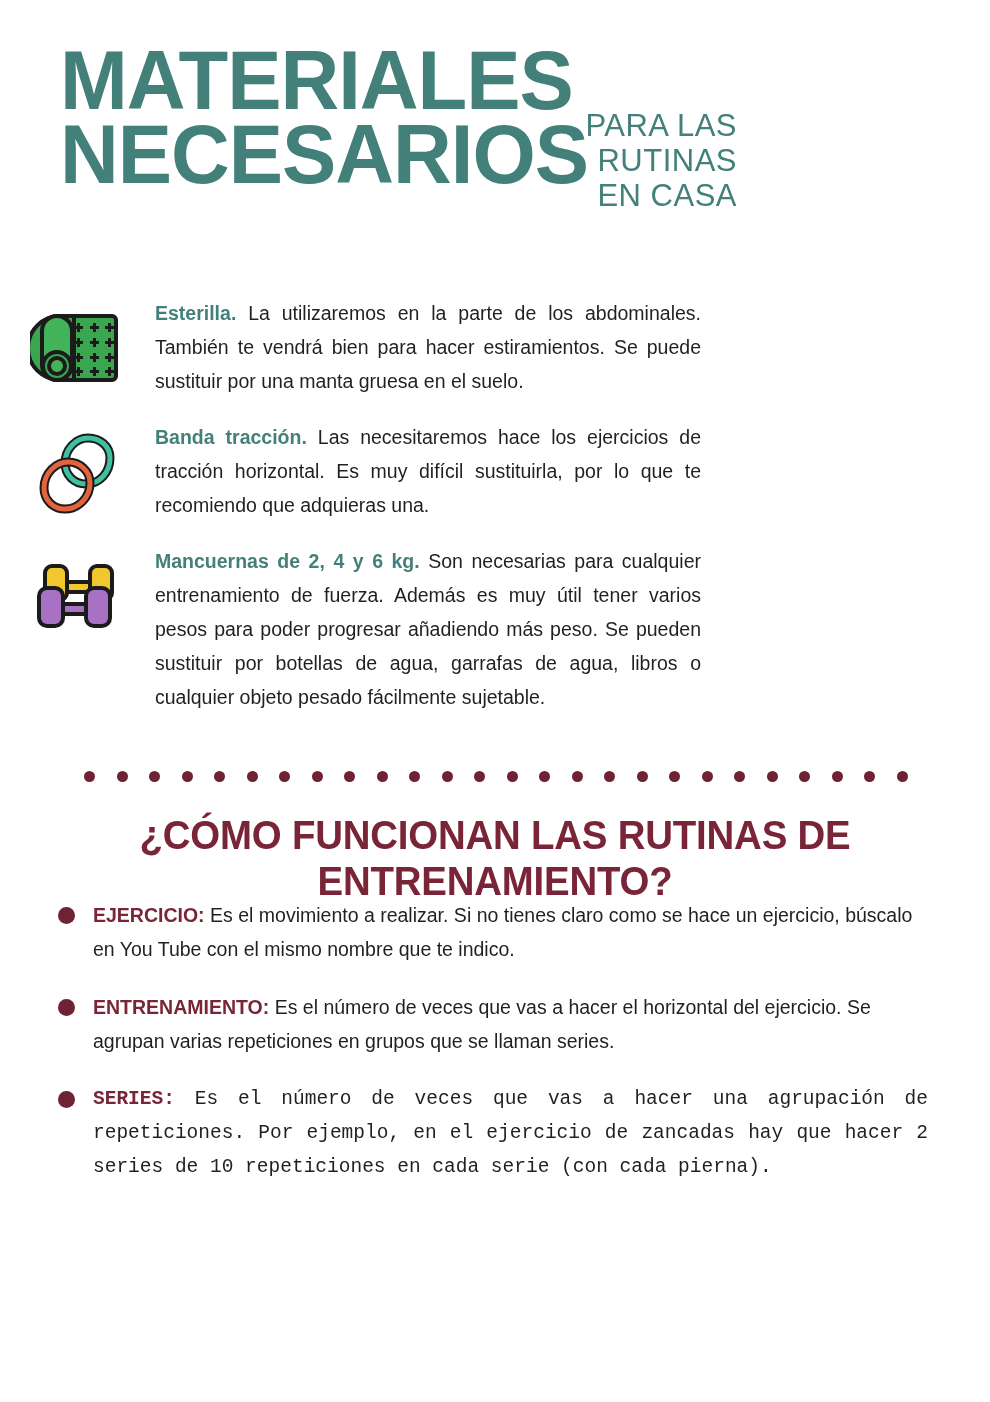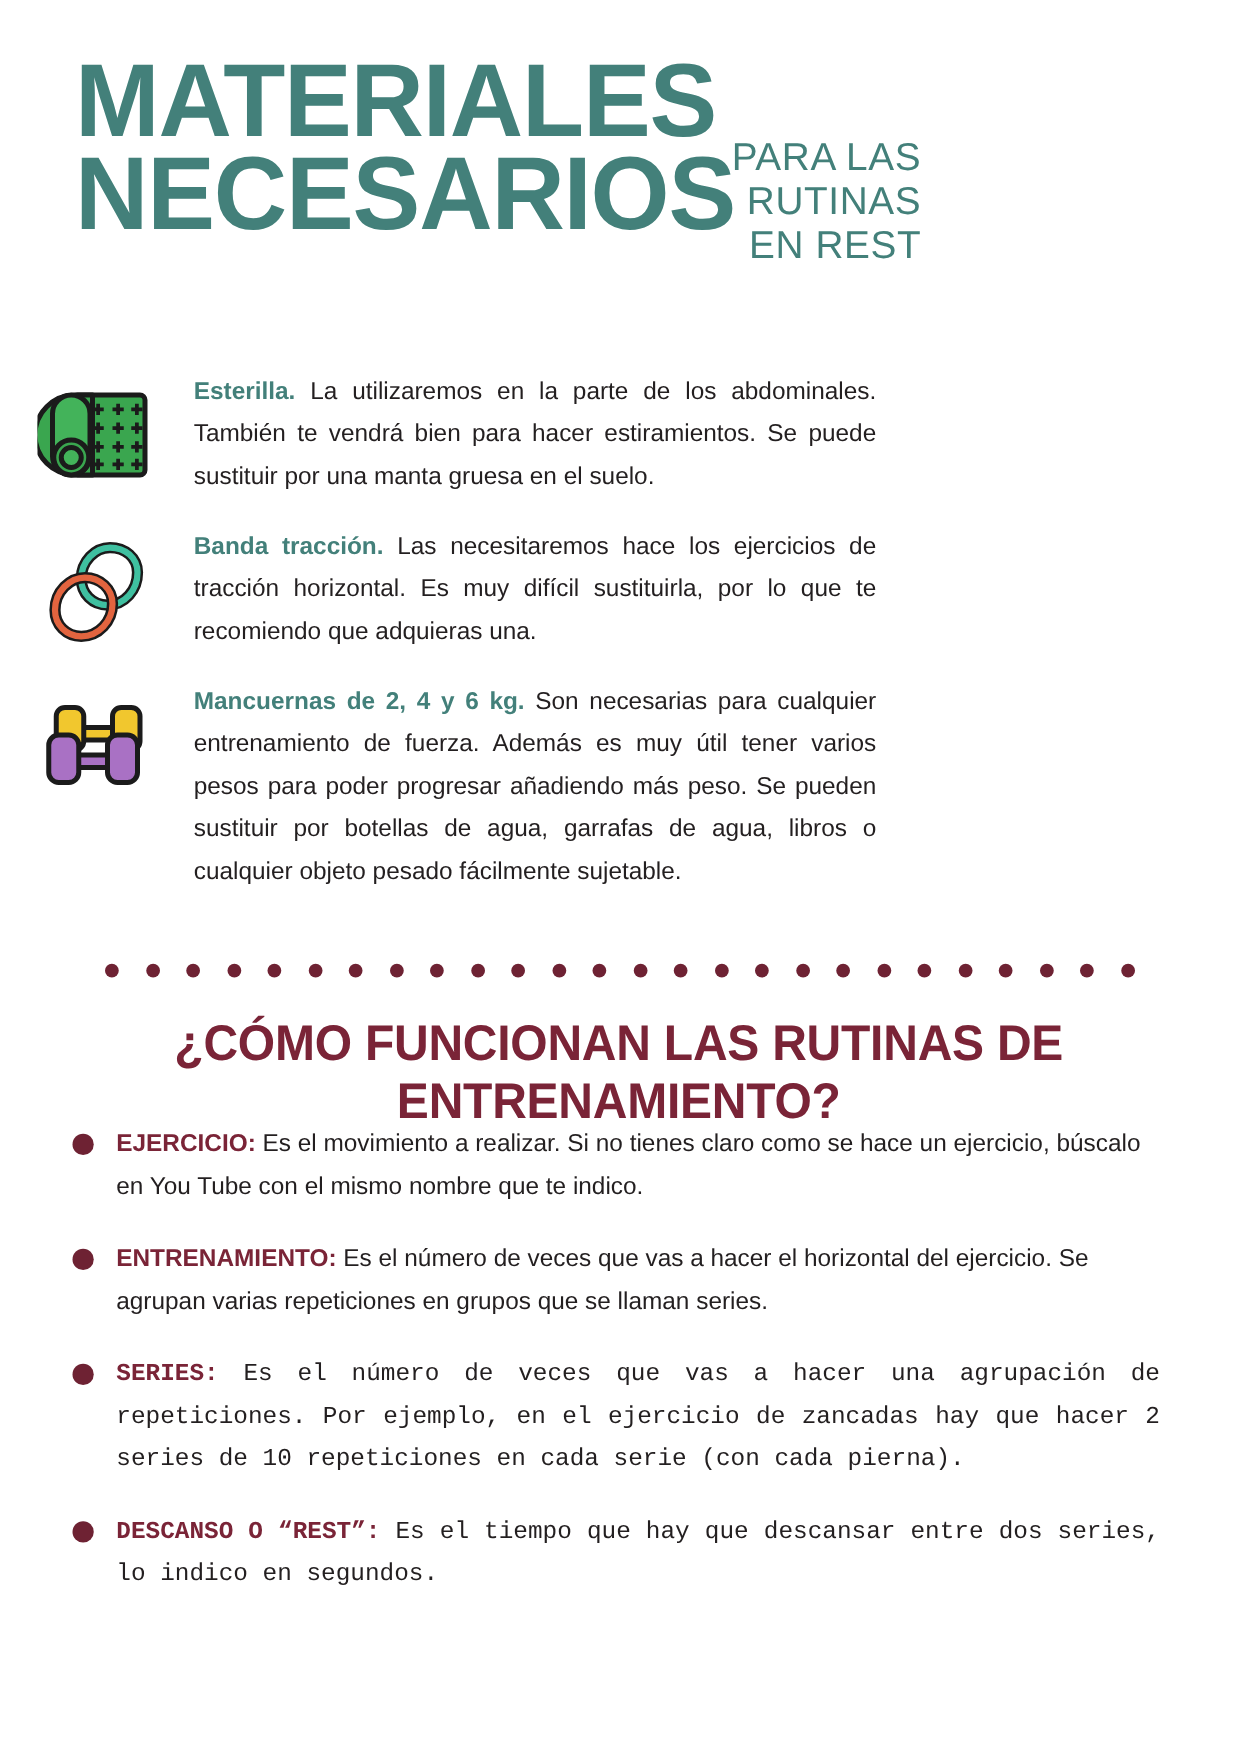--- a/index.html
+++ b/index.html
@@ -175,21 +175,21 @@
 <body>
 
 <div class="header">
   <div class="title-block">
     <div class="title-line">MATERIALES</div>
     <div class="title-line">NECESARIOS</div>
   </div>
   <div class="subtitle-block">
     <div class="subtitle-line">PARA LAS</div>
     <div class="subtitle-line">RUTINAS</div>
-    <div class="subtitle-line">EN REST</div>
+    <div class="subtitle-line">EN CASA</div>
   </div>
 </div>
 
 <div class="materials">
 
   <div class="material-row">
     <div class="material-icon">
       <svg class="icon-svg" width="96" height="84" viewBox="0 0 96 84" aria-hidden="true">
         <g stroke="#1b1b1b" stroke-width="4" stroke-linejoin="round">
           <rect x="28" y="12" width="58" height="64" rx="4" fill="#3aa64f"></rect>
@@ -320,20 +320,14 @@
     </div>
   </div>
 
   <div class="concept-item">
     <span class="concept-bullet"></span>
     <div class="concept-text justified">
       <span class="term">SERIES:</span><span>  Es el número de veces que vas a hacer una agrupación de repeticiones. Por ejemplo, en el ejercicio de zancadas hay que hacer 2 series de 10 repeticiones en cada serie (con cada pierna).</span>
     </div>
   </div>
 
-  <div class="concept-item">
-    <span class="concept-bullet"></span>
-    <div class="concept-text justified">
-      <span class="term">DESCANSO O “REST”:</span><span>  Es el tiempo que hay que descansar entre dos series, lo indico en segundos.</span>
-    </div>
-  </div>
 
 </div>
 
 </body></html>

